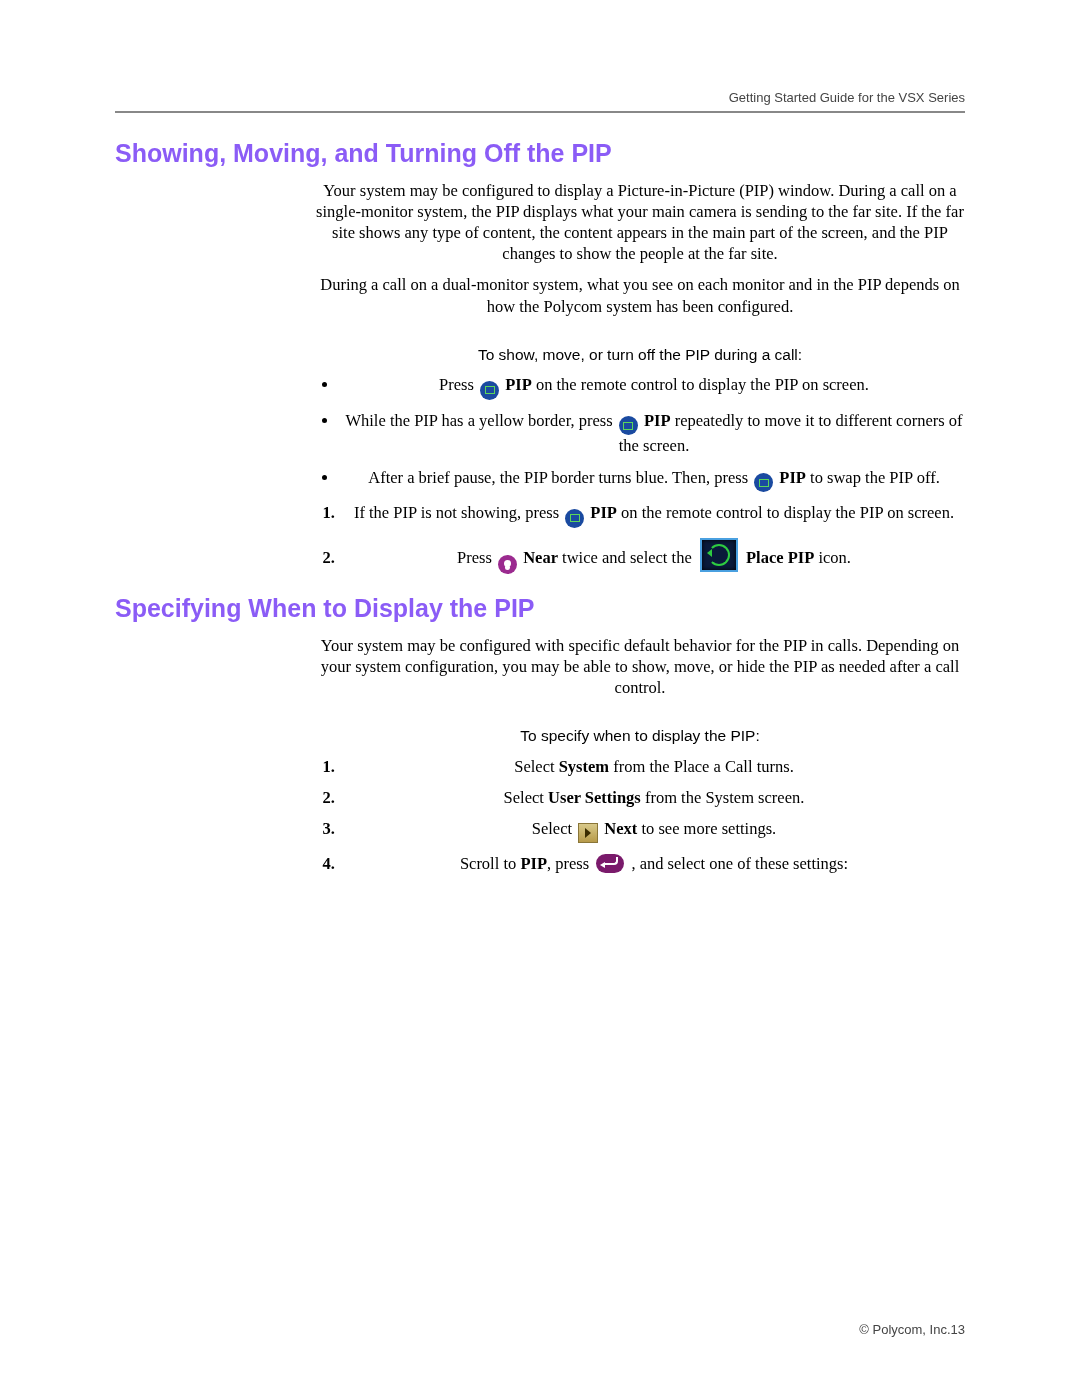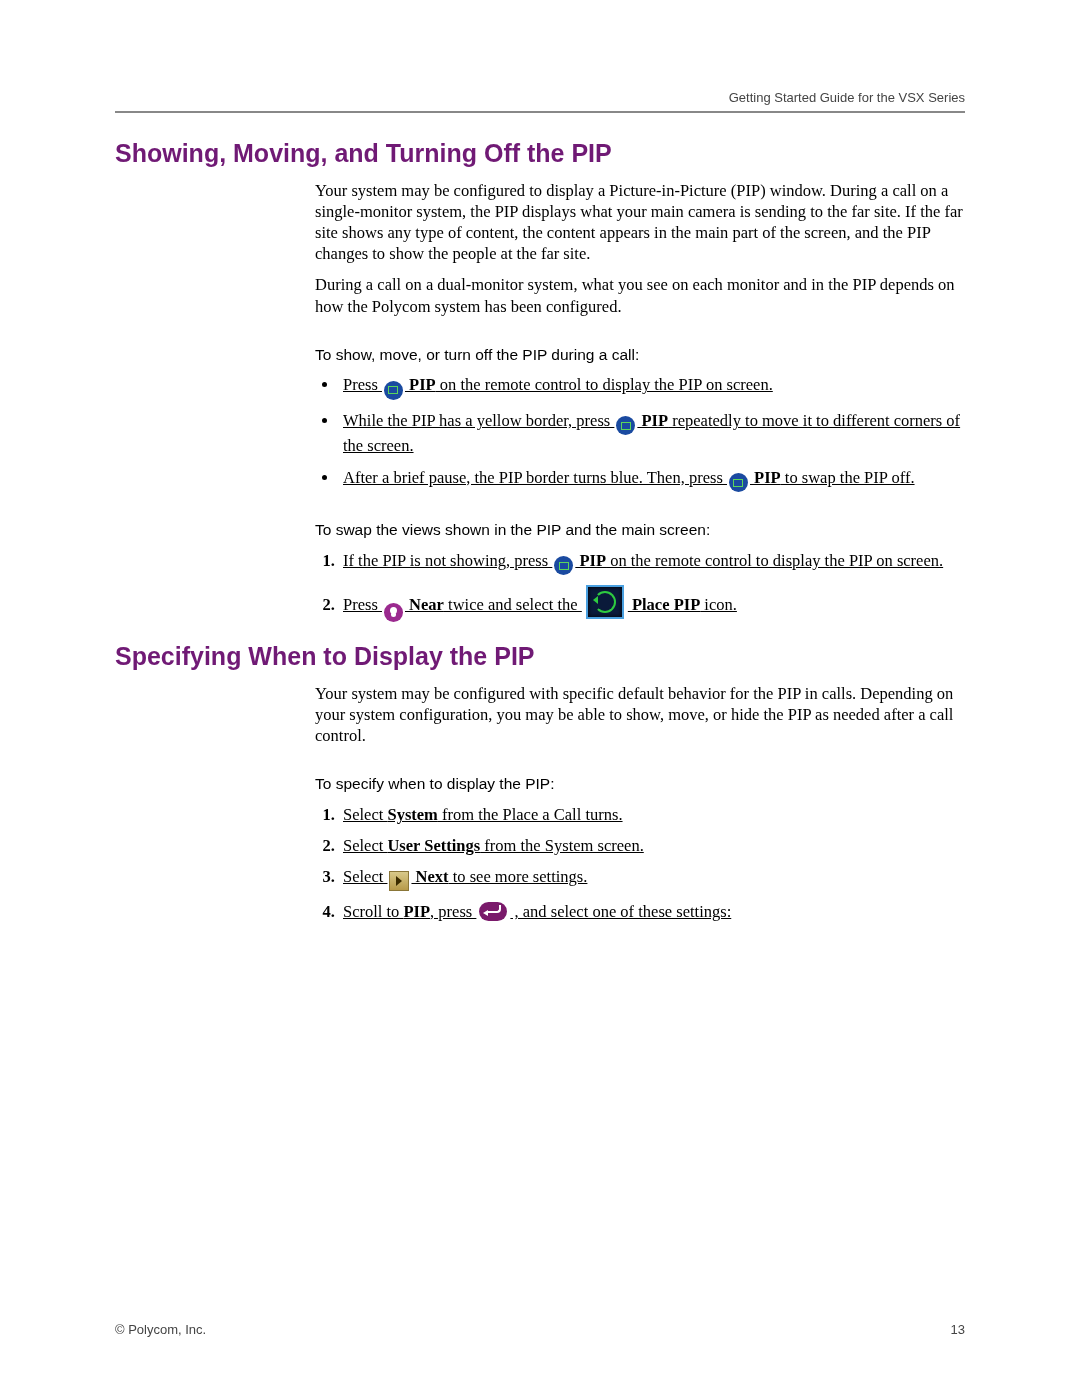--- a/index.html
+++ b/index.html
@@ -24,44 +24,44 @@
     margin-bottom: 6px;
   }
   .rule {
     border: none;
     border-top: 2.5px solid #888;
     margin: 0 0 26px 0;
   }
   h2.section {
     font-family: Arial, Helvetica, sans-serif;
     font-weight: bold;
-    color: #701a75;
+    color: #8b5cf6;
     font-size: 25px;
     margin: 10px 0 12px 0;
   }
   .body-block {
     margin-left: 200px;
     font-size: 16.5px;
     line-height: 1.28;
+    text-align: center;
   }
   .body-block p { margin: 0 0 10px 0; }
   .subhead {
     font-family: Arial, Helvetica, sans-serif;
     font-weight: normal;
     font-size: 15.5px;
     margin: 28px 0 10px 0;
   }
   ul.bullets, ol.steps {
     margin: 0 0 6px 0;
     padding-left: 24px;
   }
   ul.bullets li, ol.steps li {
     margin-bottom: 10px;
     padding-left: 4px;
-    text-decoration: underline;
   }
   ol.steps { list-style: decimal; font-weight: bold; }
   ol.steps li > span { font-weight: normal; }
   b { font-weight: bold; }
 
   
   .icon-circle {
     display: inline-flex;
     align-items: center;
     justify-content: center;
@@ -162,21 +162,21 @@
     width: 0; height: 0;
     border-right: 5px solid #2ecc40;
     border-top: 4px solid transparent;
     border-bottom: 4px solid transparent;
   }
 
   .footer {
     position: absolute;
     left: 115px; right: 115px; bottom: 60px;
     display: flex;
-    justify-content: space-between;
+    justify-content: flex-end;
     font-family: Arial, Helvetica, sans-serif;
     font-size: 13px;
     color: #444;
   }
 </style>
 </head>
 <body>
 
 <div class="page">
 
@@ -195,21 +195,20 @@
         <span>Press </span><span class="icon-circle icon-pip"></span><b> PIP</b><span> on the remote control to display the PIP on screen.</span>
       </li>
       <li>
         <span>While the PIP has a yellow border, press </span><span class="icon-circle icon-pip"></span><b> PIP</b><span> repeatedly to move it to different corners of the screen.</span>
       </li>
       <li>
         <span>After a brief pause, the PIP border turns blue. Then, press </span><span class="icon-circle icon-pip"></span><b> PIP</b><span> to swap the PIP off.</span>
       </li>
     </ul>
 
-    <div class="subhead">To swap the views shown in the PIP and the main screen:</div>
     <ol class="steps">
       <li><span>
         <span>If the PIP is not showing, press </span><span class="icon-circle icon-pip"></span><b> PIP</b><span> on the remote control to display the PIP on screen.</span>
       </span></li>
       <li><span>
         <span>Press </span><span class="icon-circle icon-near"></span><b> Near</b><span> twice and select the </span><span class="icon-swap"></span><b> Place PIP</b><span> icon.</span>
       </span></li>
     </ol>
   </div>
 

